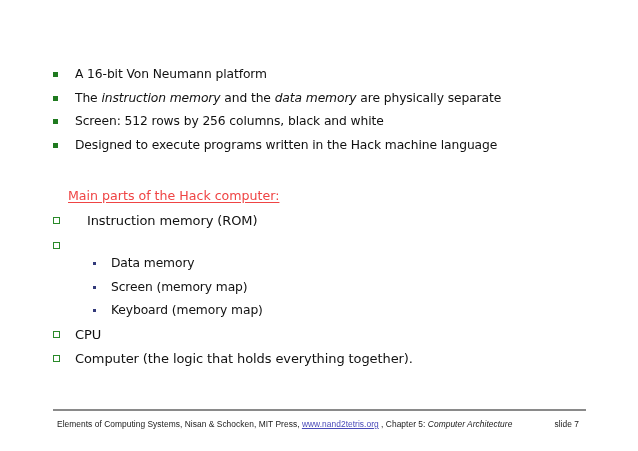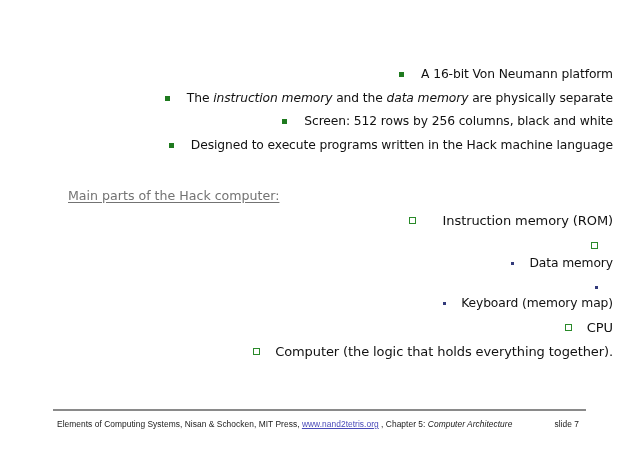--- a/index.html
+++ b/index.html
@@ -49,21 +49,20 @@
     position: absolute;
     left: 53px;
     top: 66px;
     width: 560px;
   }
 
   .bullet-row {
     display: flex;
     align-items: flex-start;
     margin-bottom: 6.5px;
-    justify-content: flex-end;
   }
   .bullet-row .marker {
     flex: 0 0 auto;
     width: 22px;
     display: flex;
     justify-content: flex-start;
     align-items: center;
     padding-top: 6px;
   }
   .sq-solid {
@@ -133,21 +132,21 @@
     padding-top: 7px;
   }
   .lvl3 .bullet-text {
     font-size: 12.3px;
     line-height: 17px;
   }
 
   .section-label {
     font-family: "DejaVu Sans", sans-serif;
     font-size: 12.6px;
-    color: #737373;
+    color: #ef4444;
     text-decoration: underline;
     text-underline-offset: 2px;
     margin: 8px 0 9px 15px;
     display: inline-block;
     text-align: right;
   }
 
   .gap-before-section {
     height: 20px;
   }
@@ -250,20 +249,21 @@
       <span class="marker">
           <span class="dot-small"></span>
         </span>
       <span class="bullet-text">Data memory</span>
     </div>
 
     <div class="bullet-row lvl3">
       <span class="marker">
           <span class="dot-small"></span>
         </span>
+      <span class="bullet-text">Screen (memory map)</span>
     </div>
 
     <div class="bullet-row lvl3">
       <span class="marker">
           <span class="dot-small"></span>
         </span>
       <span class="bullet-text">Keyboard (memory map)</span>
     </div>
 
     <div class="bullet-row lvl2">

